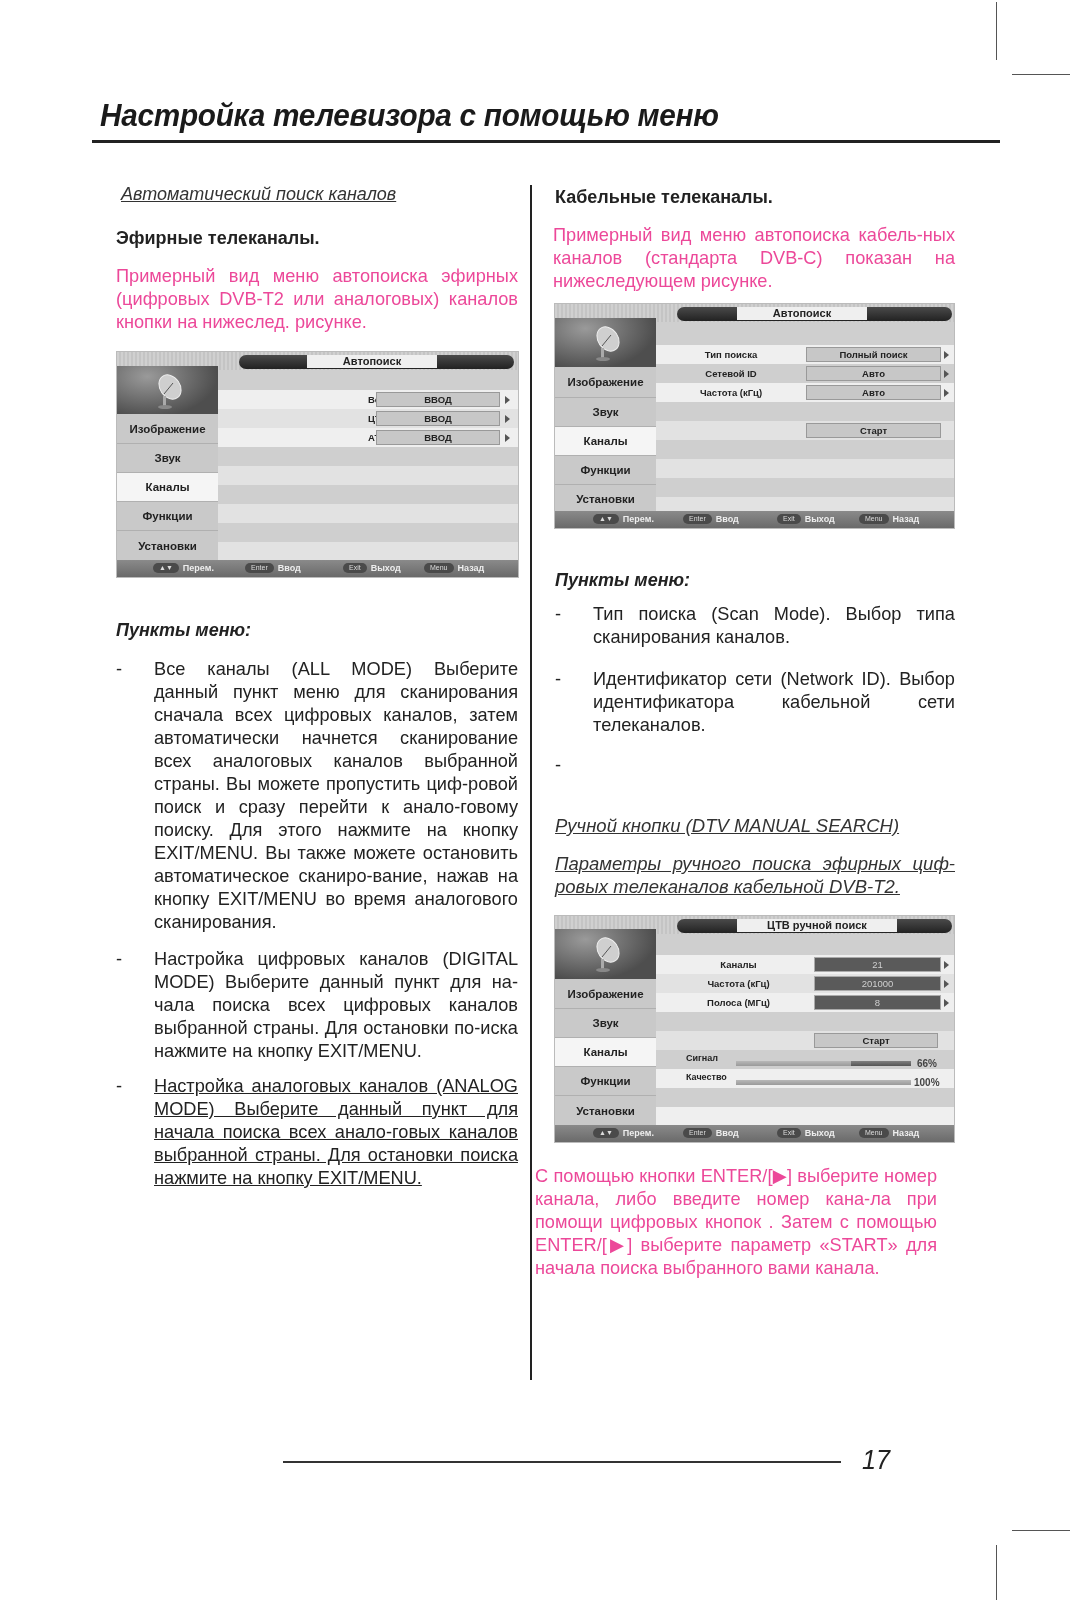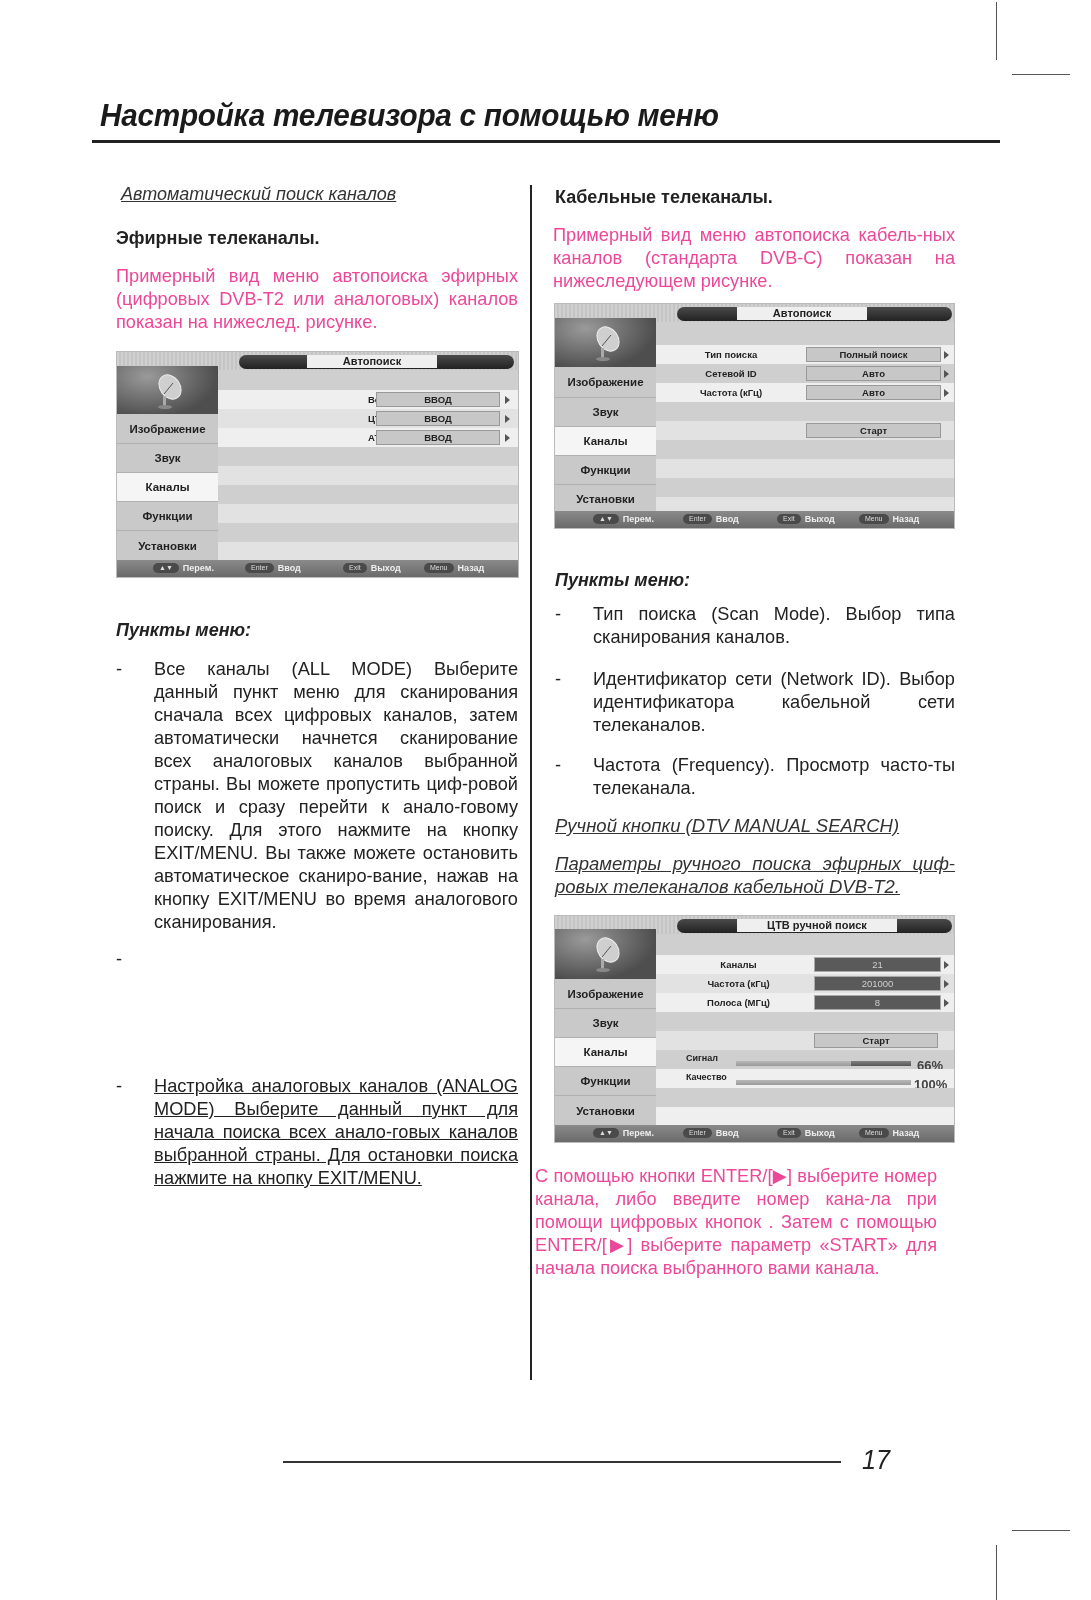--- a/index.html
+++ b/index.html
@@ -79,21 +79,21 @@
     position: absolute; left: 0; right: 0; bottom: 0; height: 17px;
     background: linear-gradient(#8a8a8a, #6a6a6a);
   }
   .tv .hint { position: absolute; top: 0; height: 17px; line-height: 17px; font-size: 9px; font-weight: bold; color: #eee; white-space: nowrap; }
   .tv .hint .key {
     display: inline-block; height: 10px; line-height: 10px; padding: 0 6px; border-radius: 6px;
     background: #4a4a4a; color: #ddd; font-size: 7px; font-weight: normal; margin-right: 4px; vertical-align: 1px;
   }
   .tv .sbar { position: absolute; height: 5px; background: linear-gradient(#b8b8b8, #9a9a9a); }
   .tv .sbar .fill { position: absolute; top: 0; bottom: 0; background: linear-gradient(#808080, #555); }
-  .tv .pct { position: absolute; font-size: 13px; font-weight: bold; color: #444; }
+  .tv .pct { position: absolute; font-size: 10px; font-weight: bold; color: #444; }
 
   .page-number {
     position: absolute; left: 862px; top: 1444px; font-style: italic; font-size: 28px; color: #222;
     transform: scaleX(0.9); transform-origin: left;
   }
   .footer-rule { position: absolute; left: 283px; top: 1461px; width: 558px; height: 2px; background: #333; }
 </style>
 </head>
 <body>
 
@@ -102,21 +102,21 @@
 <div class="crop" style="left:1012px;top:1530px;width:58px;height:1px;"></div>
 <div class="crop" style="left:996px;top:1545px;width:1px;height:55px;"></div>
 
 <div class="page-title">Настройка телевизора с помощью меню</div>
 <div class="title-rule"></div>
 
 <div class="col-divider"></div>
 
 <div class="subhead-u" style="left:121px;top:184px;">Автоматический поиск каналов</div>
 <div class="bold-head" style="left:116px;top:228px;">Эфирные телеканалы.</div>
-<div class="txt" style="left:116px;top:265px;width:402px;">Примерный вид меню автопоиска эфирных (цифровых DVB-T2 или аналоговых) каналов показан на нижеслед. рисунке.</div>
+<div class="txt" style="left:116px;top:265px;width:402px;">Примерный вид меню автопоиска эфирных (цифровых DVB-T2 или аналоговых) каналов кнопки на нижеслед. рисунке.</div>
 
 <div class="tv" style="left:116px;top:351px;width:403px;height:227px;">
   <div class="topbar"></div>
   <div class="titlepill" style="left:122px;width:275px;"></div>
   <div class="titlebox" style="left:190px;width:130px;">Автопоиск</div>
 
   <div class="logo" style="top:14px;">
     <svg width="38" height="40" viewBox="0 0 38 40">
         <ellipse cx="21" cy="15" rx="10" ry="13" transform="rotate(-35 21 15)" fill="#cfcfcf" stroke="#eee"></ellipse>
         <line x1="15" y1="22" x2="24" y2="11" stroke="#555" stroke-width="1"></line>
@@ -164,20 +164,21 @@
 </div>
 
 <div class="italic-head" style="left:116px;top:620px;">Пункты меню:</div>
 
 <div class="bullet" style="left:116px;top:658px;width:402px;height:280px;">
   <span class="dash">-</span>
   <span class="body" style="width:364px;">Все каналы (ALL MODE) Выберите данный пункт меню для сканирования сначала всех цифровых каналов, затем автоматически начнется сканирование всех аналоговых каналов выбранной страны. Вы можете пропустить циф-ровой поиск и сразу перейти к анало-говому поиску. Для этого нажмите на кнопку EXIT/MENU. Вы также можете остановить автоматическое сканиро-вание, нажав на кнопку EXIT/MENU во время аналогового сканирования.</span>
 </div>
 <div class="bullet" style="left:116px;top:948px;width:402px;height:120px;">
   <span class="dash">-</span>
+  <span class="body" style="width:364px;">Настройка цифровых каналов (DIGITAL MODE) Выберите данный пункт для на-чала поиска всех цифровых каналов выбранной страны. Для остановки по-иска нажмите на кнопку EXIT/MENU.</span>
 </div>
 <div class="bullet" style="left:116px;top:1075px;width:402px;height:140px;">
   <span class="dash">-</span>
   <span class="body" style="width:364px;text-decoration:underline;">Настройка аналоговых каналов (ANALOG MODE) Выберите данный пункт для начала поиска всех анало-говых каналов выбранной страны. Для остановки поиска нажмите на кнопку EXIT/MENU.</span>
 </div>
 
 <div class="bold-head" style="left:555px;top:187px;">Кабельные телеканалы.</div>
 <div class="txt" style="left:553px;top:224px;width:402px;">Примерный вид меню автопоиска кабель-ных каналов (стандарта DVB-C) показан на нижеследующем рисунке.</div>
 
 <div class="tv" style="left:554px;top:303px;width:401px;height:226px;">
@@ -239,21 +240,20 @@
 <div class="bullet" style="left:555px;top:603px;width:400px;height:50px;">
   <span class="dash">-</span>
   <span class="body" style="width:362px;">Тип поиска (Scan Mode). Выбор типа сканирования каналов.</span>
 </div>
 <div class="bullet" style="left:555px;top:668px;width:400px;height:75px;">
   <span class="dash">-</span>
   <span class="body" style="width:362px;">Идентификатор сети (Network ID). Выбор идентификатора кабельной сети телеканалов.</span>
 </div>
 <div class="bullet" style="left:555px;top:754px;width:400px;height:50px;">
   <span class="dash">-</span>
-  <span class="body" style="width:362px;">Частота (Frequency). Просмотр часто-ты телеканала.</span>
 </div>
 
 <div class="subhead-u" style="left:555px;top:815px;width:400px;font-size:18.5px;">Ручной кнопки (DTV MANUAL SEARCH)</div>
 <div class="subhead-u" style="left:555px;top:852px;width:400px;font-size:18.5px;line-height:23px;text-align:justify;">Параметры ручного поиска эфирных циф-ровых телеканалов кабельной DVB-T2.</div>
 
 <div class="tv" style="left:554px;top:915px;width:401px;height:228px;">
   <div class="topbar"></div>
   <div class="titlepill" style="left:122px;width:275px;"></div>
   <div class="titlebox" style="left:182px;width:160px;">ЦТВ ручной поиск</div>
 

